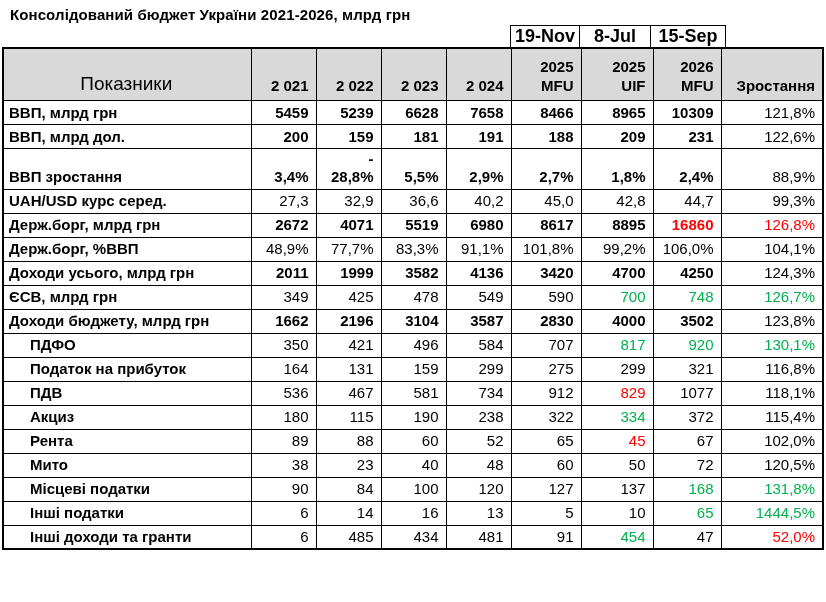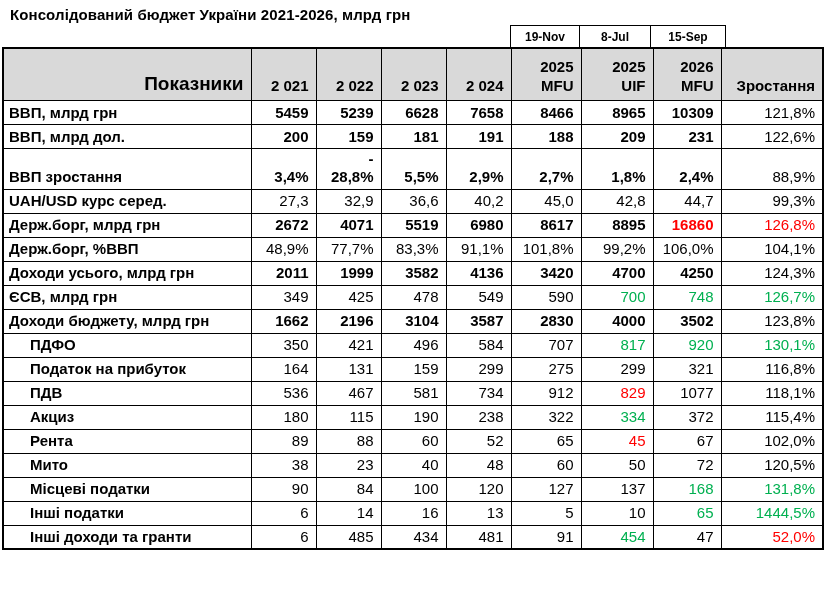--- a/index.html
+++ b/index.html
@@ -4,34 +4,34 @@
 <style>
   html,body{margin:0;padding:0;background:#fff;}
   body{width:826px;height:602px;overflow:hidden;
        font-family:"Liberation Sans", sans-serif;color:#000;}
   .sheet{padding:2px 0 0 2px;}
   .title{font-size:15px;font-weight:bold;margin:4px 0 2px 8px;letter-spacing:0.1px;}
   
   .daterow{display:flex;margin-left:508px;height:22px;}
   .datecell{box-sizing:border-box;border:1px solid #000;border-bottom:none;
             display:flex;align-items:center;justify-content:center;
-            font-size:12px;font-weight:bold;background:#fff;}
+            font-size:18px;font-weight:bold;background:#fff;}
   .datecell.d0{width:70px;}
   .datecell.d1{width:72px;margin-left:-1px;text-align:right;}
   .datecell.d2{width:76px;margin-left:-1px;}
   table{border-collapse:collapse;table-layout:fixed;width:820px;
         border:2px solid #000;}
   col.c-label{width:248px;}
   col.c-y{width:65px;}
   col.c-m1{width:70px;} col.c-m2{width:72px;} col.c-m3{width:68px;}
   col.c-gr{width:102px;}
   th,td{border:1px solid #000;vertical-align:bottom;overflow:hidden;
         white-space:pre-line;font-size:15px;line-height:1.22;}
   thead th{background:#d9d9d9;height:44px;padding:2px 7px 5px 5px;}
-  th.h-label{font-size:19px;text-align:right;font-weight:bold;}
+  th.h-label{font-size:19px;text-align:center;font-weight:normal;}
   th.h-num{text-align:right;font-weight:bold;}
   tbody tr{height:24px;}
   td.label{font-weight:bold;text-align:left;padding:1px 2px 2px 5px;}
   td.label.indent{text-indent:26px;padding-left:0;}
   td.num{text-align:right;padding:1px 7px 2px 2px;font-weight:normal;}
   td.num.b{font-weight:bold;}
   td.growth{text-align:right;padding:1px 7px 2px 2px;}
   .c-red{color:#ff0000;}
   .c-green{color:#00b050;}
 </style>

